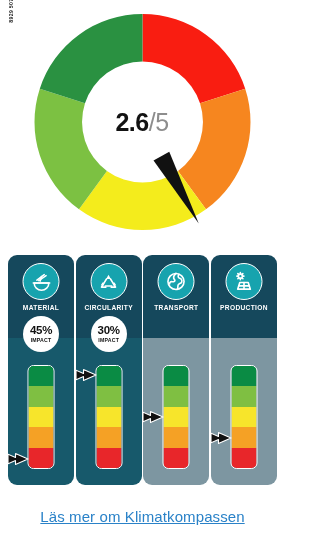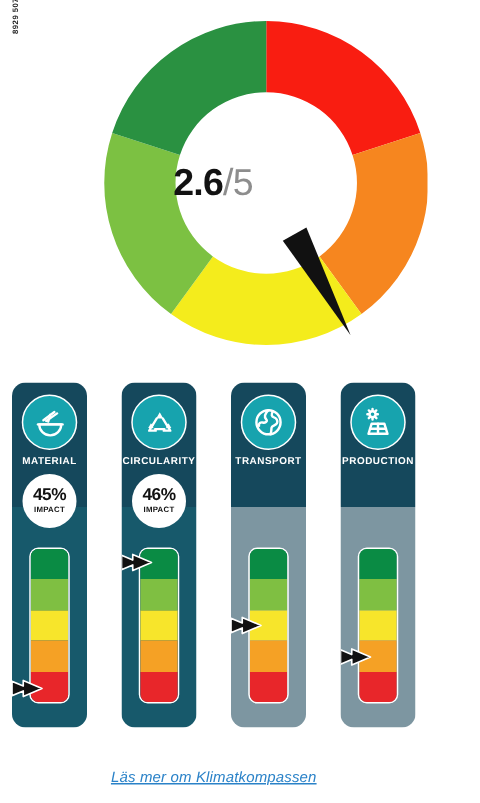--- a/index.html
+++ b/index.html
@@ -23,21 +23,21 @@
     font-weight:700;
     color:#222;
     text-align:center;
     white-space:nowrap;
   }
 
   
   #donut-wrap{
     position:absolute;
     left:0; top:6px;
-    width:285px; height:232px;padding-left:35px;
+    width:285px; height:232px;
   }
   #donut-svg{display:block;margin:0 auto;}
 
   #score-text{
     position:absolute;
     left:0; top:0; width:285px; height:232px;
     display:flex; align-items:center; justify-content:center;
     pointer-events:none;
   }
   #score-inner{
@@ -51,21 +51,21 @@
 
   
   #cards{
     position:absolute;
     left:8px; top:255px;
     width:269px; height:230px;
     display:flex;
     justify-content:space-between;
   }
   .card{
-    width:50px; height:230px;
+    width:66px; height:230px;
     border-radius:9px;
     position:relative;
     overflow:hidden;
   }
   .card-top{
     position:absolute; left:0; top:0; width:100%; height:83px;
     background:#15485c;
   }
   .card-bottom{
     position:absolute; left:0; top:83px; width:100%; height:147px;
@@ -145,25 +145,24 @@
   }
   .pointer svg{display:block;}
 
   
   #link-row{
     position:absolute;
     left:0; top:508px; width:285px;
     text-align:center;
   }
   #more-link{
-    font-size:10px;
+    font-size:15px;
     color:#2a82c8;
     text-decoration:underline;
     letter-spacing:.1px;
-    font-style:italic;
   }
 </style>
 </head>
 <body>
 
 <div id="side-id">8929 5076</div>
 
 <div id="donut-wrap">
   <svg id="donut-svg" width="225" height="232" viewBox="0 0 225 232">
     <g id="donut-segments" transform="translate(112.5,116)">
@@ -229,21 +228,21 @@
         <path d="M17.4 13.5 L19.7 17.6 L14.9 17.6" stroke="#ffffff" stroke-width="1.7" fill="none" stroke-linecap="round" stroke-linejoin="round"></path>
         <path d="M9.8 8.7 L6.2 14.6" stroke="#ffffff" stroke-width="1.7" fill="none" stroke-linecap="round" stroke-linejoin="round"></path>
         <path d="M14.2 8.7 L17.8 14.6" stroke="#ffffff" stroke-width="1.7" fill="none" stroke-linecap="round" stroke-linejoin="round"></path>
         <path d="M8.6 16.4 L15.4 16.4" stroke="#ffffff" stroke-width="1.7" fill="none" stroke-linecap="round" stroke-linejoin="round"></path>
         <path d="M5.6 12.2 L3.6 15.6 L7.6 15.8 Z" fill="#ffffff"></path>
         <path d="M18.4 12.2 L20.4 15.6 L16.4 15.8 Z" fill="#ffffff"></path>
       </svg>
         </div>
          <div class="card-label">CIRCULARITY</div>
          <div class="impact-badge">
-           <div class="impact-pct">46%</div>
+           <div class="impact-pct">30%</div>
            <div class="impact-word">IMPACT</div>
          </div>
          <div class="gauge">
           <div class="band" style="background: rgb(10, 139, 68);"></div>
           <div class="band" style="background: rgb(127, 191, 66);"></div>
           <div class="band" style="background: rgb(247, 229, 43);"></div>
           <div class="band" style="background: rgb(245, 161, 37);"></div>
           <div class="band" style="background: rgb(232, 38, 42);"></div>
         </div>
          <div class="pointer" style="top: 112.4px;">

